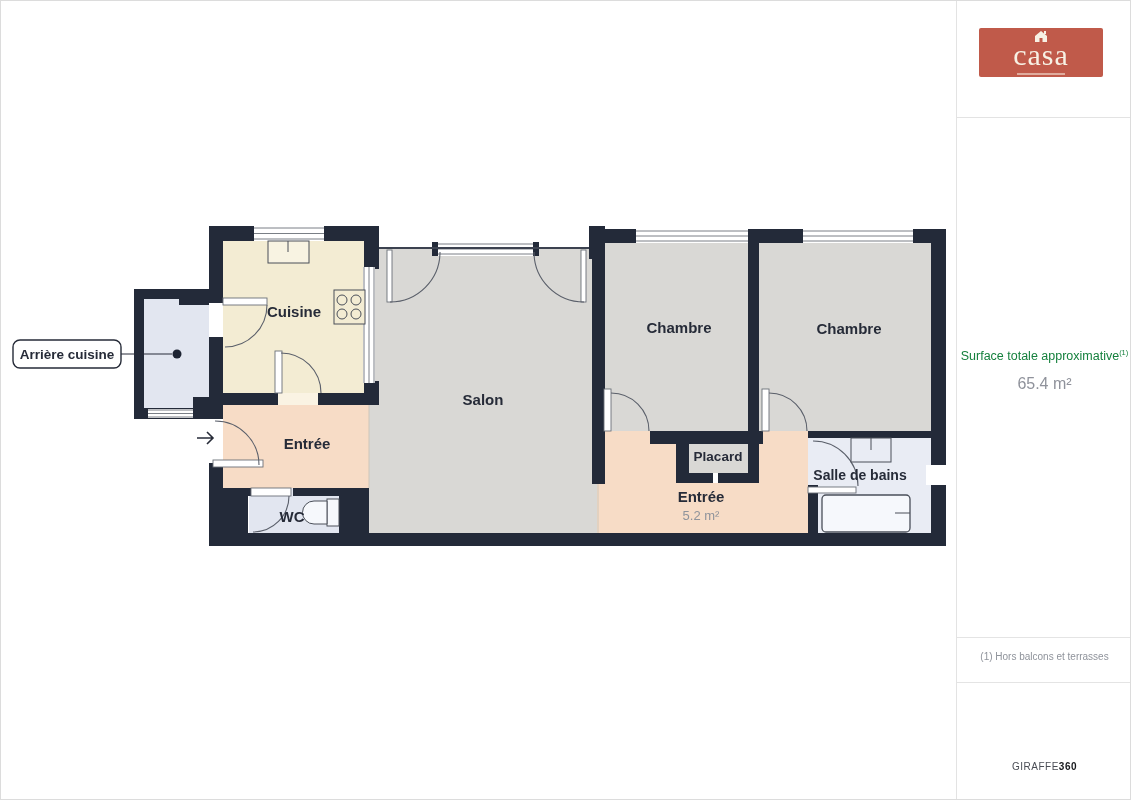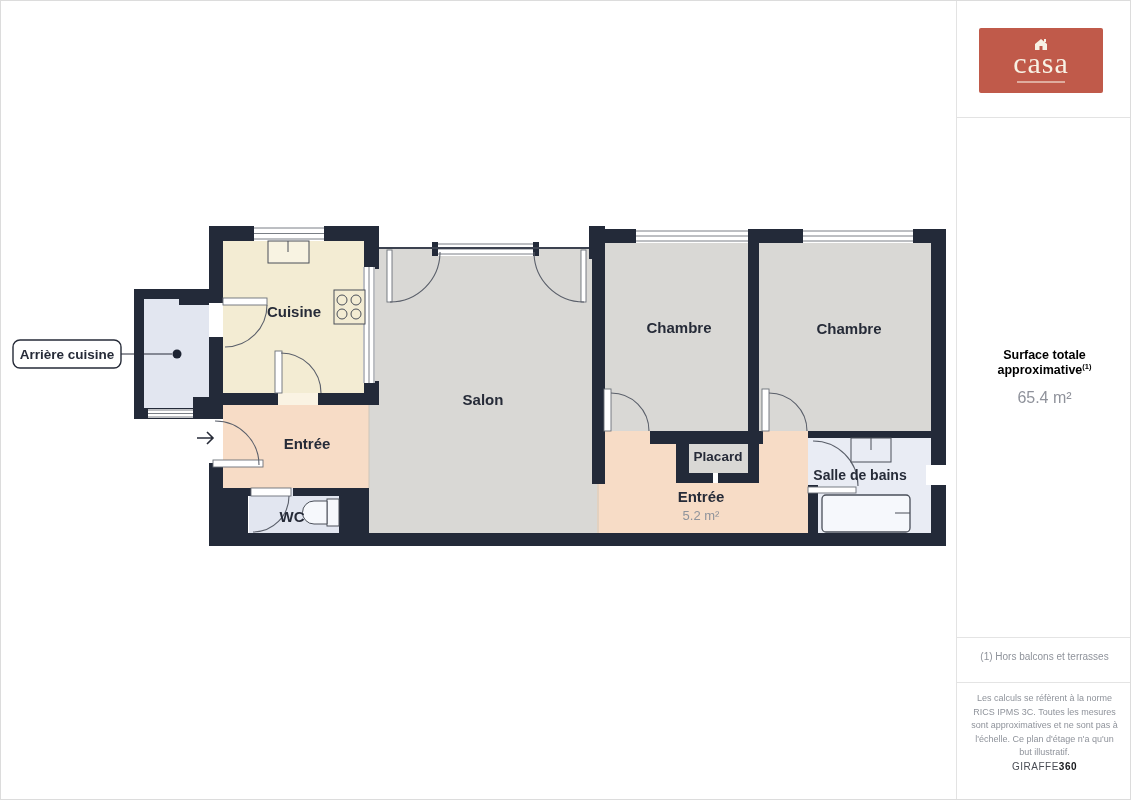--- a/index.html
+++ b/index.html
@@ -6,29 +6,29 @@
   .canvas{position:relative;width:1131px;height:800px;background:#ffffff;
           border:1px solid #dcdcdc;box-sizing:border-box;overflow:hidden;
           font-family:"Liberation Sans", sans-serif;}
   .watermark{position:absolute;left:14px;top:18px;font-size:21px;font-weight:bold;
              color:#e7e7e7;letter-spacing:1px;user-select:none;}
   .plan-svg{position:absolute;left:0;top:0;}
   
   .sidebar{position:absolute;left:955px;top:0;width:176px;height:800px;
            border-left:1px solid #e3e3e3;box-sizing:border-box;background:#fff;}
   .logo-section{position:relative;height:116px;border-bottom:1px solid #e3e3e3;}
-  .logo-box{position:absolute;left:22px;top:27px;width:124px;height:65px;
+  .logo-box{position:absolute;left:22px;top:27px;width:124px;height:49px;
             background:#c05a4a;display:flex;flex-direction:column;
             align-items:center;justify-content:center;border-radius:2px;}
   .logo-house{margin-bottom:-2px;}
   .logo-text{font-family:"Liberation Serif", serif;font-size:30px;line-height:0.9;
              color:#f7f1e4;letter-spacing:1px;}
   .logo-tagline{width:48px;height:2px;background:rgba(247,241,228,0.55);margin-top:5px;}
   .surface-block{position:absolute;top:347px;left:0;width:100%;text-align:center;}
-  .surface-label{font-size:12.5px;font-weight:bold;color:#000000;}
+  .surface-label{font-size:12.5px;font-weight:normal;color:#15803d;}
   .surface-label sup{font-size:7.5px;}
   .surface-value{font-size:16px;color:#8f929b;margin-top:12px;}
   .divider{position:absolute;left:0;right:0;height:1px;background:#e4e4e4;}
   .footnote{position:absolute;top:650px;left:0;width:100%;text-align:center;
             font-size:10px;color:#8f939b;}
   .disclaimer{position:absolute;top:691px;left:11px;right:11px;text-align:center;
               font-size:9px;line-height:1.5;color:#8f939b;}
   .brand{position:absolute;top:760px;left:0;width:100%;text-align:center;
          font-size:10px;letter-spacing:0.5px;}
   .brand-name{color:#4a4d55;}
@@ -256,20 +256,19 @@
       </div>
       <div class="surface-value">65.4 m²</div>
     </div>
 
     <div class="divider" style="top:636px"></div>
 
     <div class="footnote">(1) Hors balcons et terrasses</div>
 
     <div class="divider" style="top:681px"></div>
 
-    <div class="disclaimer">Les calculs se réfèrent à la norme RICS IPMS 3C. Toutes les mesures sont approximatives et ne sont pas à l'échelle. Ce plan d'étage n'a qu'un but illustratif.</div>
 
     <div class="brand">
       <span class="brand-name">GIRAFFE</span><span class="brand-suffix">360</span>
     </div>
   </div>
 
 </div>
 
 </body></html>

